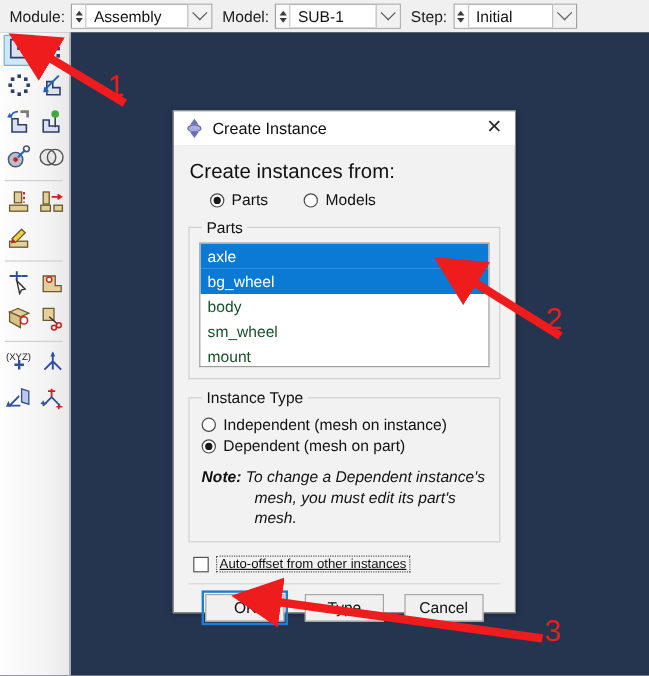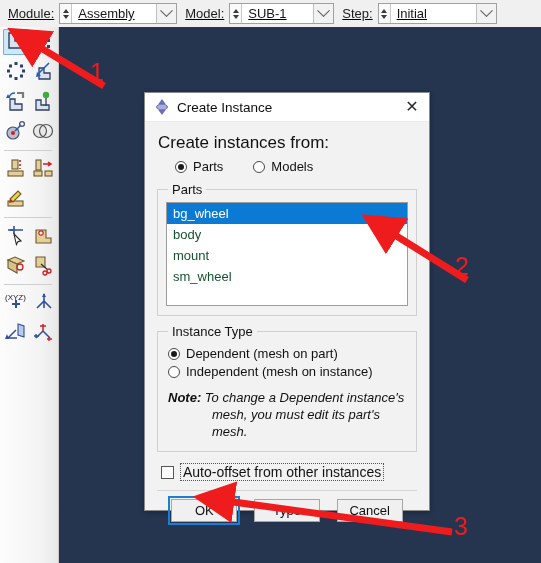--- a/index.html
+++ b/index.html
@@ -7,21 +7,21 @@
     width:541px;height:563px;overflow:hidden;
     font-family:"Liberation Sans", sans-serif;
     background:#263characters;
   }
   #app{position:relative;width:541px;height:563px;background:#253550;overflow:hidden;}
 
   
   .ctxbar{
     position:absolute;left:0;top:0;width:541px;height:27px;
     background:#f0f0f0;border-bottom:4px solid #737373;
-    display:flex;align-items:center;text-decoration:underline;
+    display:flex;align-items:center;
   }
   .ctx-group{display:flex;align-items:center;height:22px;}
   .ctx-label{
     font-size:13px;color:#1b1b1b;margin:0 5px 0 8px;white-space:nowrap;
   }
   .combo{
     height:21px;border:1px solid #a0a0a0;background:#ffffff;
     display:flex;align-items:stretch;box-sizing:border-box;
   }
   .combo .spin{
@@ -40,21 +40,21 @@
   .combo .arrow{
     width:19px;background:#f2f2f2;border-left:1px solid #c0c0c0;
     display:flex;align-items:center;justify-content:center;
   }
   .chev{
     width:8px;height:8px;border-right:1.5px solid #5d5d5d;border-bottom:1.5px solid #5d5d5d;
     transform:rotate(45deg) translate(-2px,-2px);
   }
   .cb-module{width:118px;}
   .cb-model{width:105px;}
-  .cb-step{width:119px;}
+  .cb-step{width:103px;}
 
   
   .toolbox{
     position:absolute;left:0;top:27px;width:58px;height:536px;
     background:linear-gradient(to right,#fdfdfd 0%,#f3f3f3 70%,#e8e8e8 100%);
     border-right:1px solid #c9c9c9;
   }
   .tb-row{display:flex;height:30px;align-items:center;padding-left:3px;}
   .tb-cell{
     width:26px;height:26px;margin-right:2px;position:relative;
@@ -118,21 +118,21 @@
   .note{
     margin:10px 0 2px 2px;font-size:13px;color:#111;line-height:17px;font-style:italic;
   }
   .note b{font-weight:bold;}
   .note .ind{display:block;padding-left:44px;}
 
   .chk-row{display:flex;align-items:center;margin:11px 0 0 4px;}
   .chkbox{
     width:13px;height:13px;border:1.4px solid #555;background:#fff;margin-right:6px;box-sizing:border-box;flex:none;
   }
-  .chk-label{font-size:14px;color:#111;border:1px dotted #555;padding:0 2px;}
+  .chk-label{font-size:11px;color:#111;border:1px dotted #555;padding:0 2px;text-decoration:underline;}
 
   .dlg-sep{height:1px;background:#d6d6d6;margin:9px 0 0 0;}
   .btn-row{display:flex;justify-content:space-around;padding:8px 6px 0 6px;}
   .btn{
     width:66px;height:23px;background:#f0f0f0;border:1px solid #a6a6a6;
     font-size:13px;color:#101010;display:flex;align-items:center;justify-content:center;
     box-sizing:border-box;
   }
   .btn.focus{outline:2px solid #1a7fd4;outline-offset:1px;}
 
@@ -405,39 +405,40 @@
         </div>
         <div class="ritem">
           <span class="radio"></span>
           <span class="rlabel">Models</span>
         </div>
       </div>
 
       <fieldset class="grp">
         <legend>Parts</legend>
         <div class="listbox">
+          <div class="li sel">axle</div>
           <div class="li sel">bg_wheel</div>
           <div class="li">body</div>
+          <div class="li">sm_wheel</div>
           <div class="li">mount</div>
-          <div class="li">sm_wheel</div>
         </div>
       </fieldset>
 
       <fieldset class="grp">
         <legend>Instance Type</legend>
 
+        <div class="it-row">
+          <span class="radio"></span>
+          <span class="rlabel">Independent (mesh on instance)</span>
+        </div>
         <div class="it-row">
           <span class="radio on">
               <span class="dot"></span>
             </span>
           <span class="rlabel">Dependent (mesh on part)</span>
-        </div>
-        <div class="it-row">
-          <span class="radio"></span>
-          <span class="rlabel">Independent (mesh on instance)</span>
         </div>
 
         <div class="note">
           <b>Note:</b>
           <span>To change a Dependent instance's</span>
           <span class="ind">mesh, you must edit its part's mesh.</span>
         </div>
       </fieldset>
 
       <div class="chk-row">

